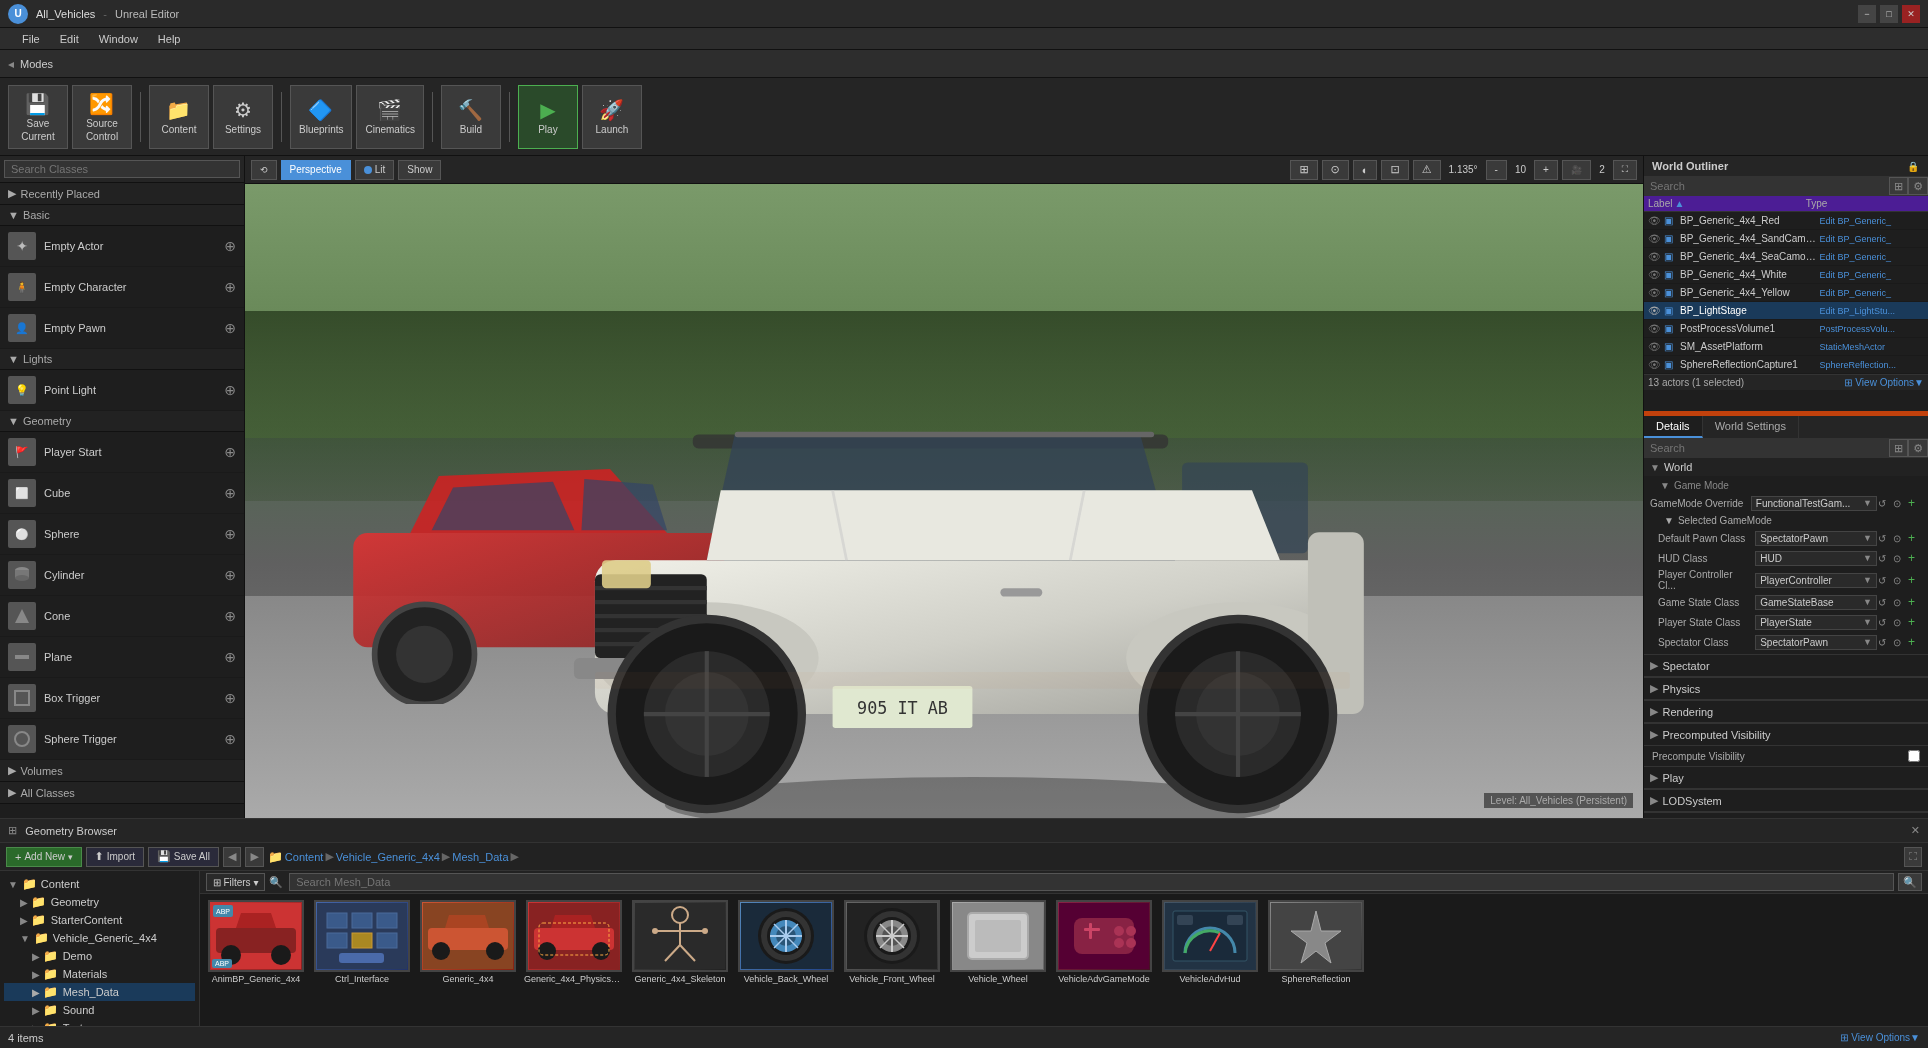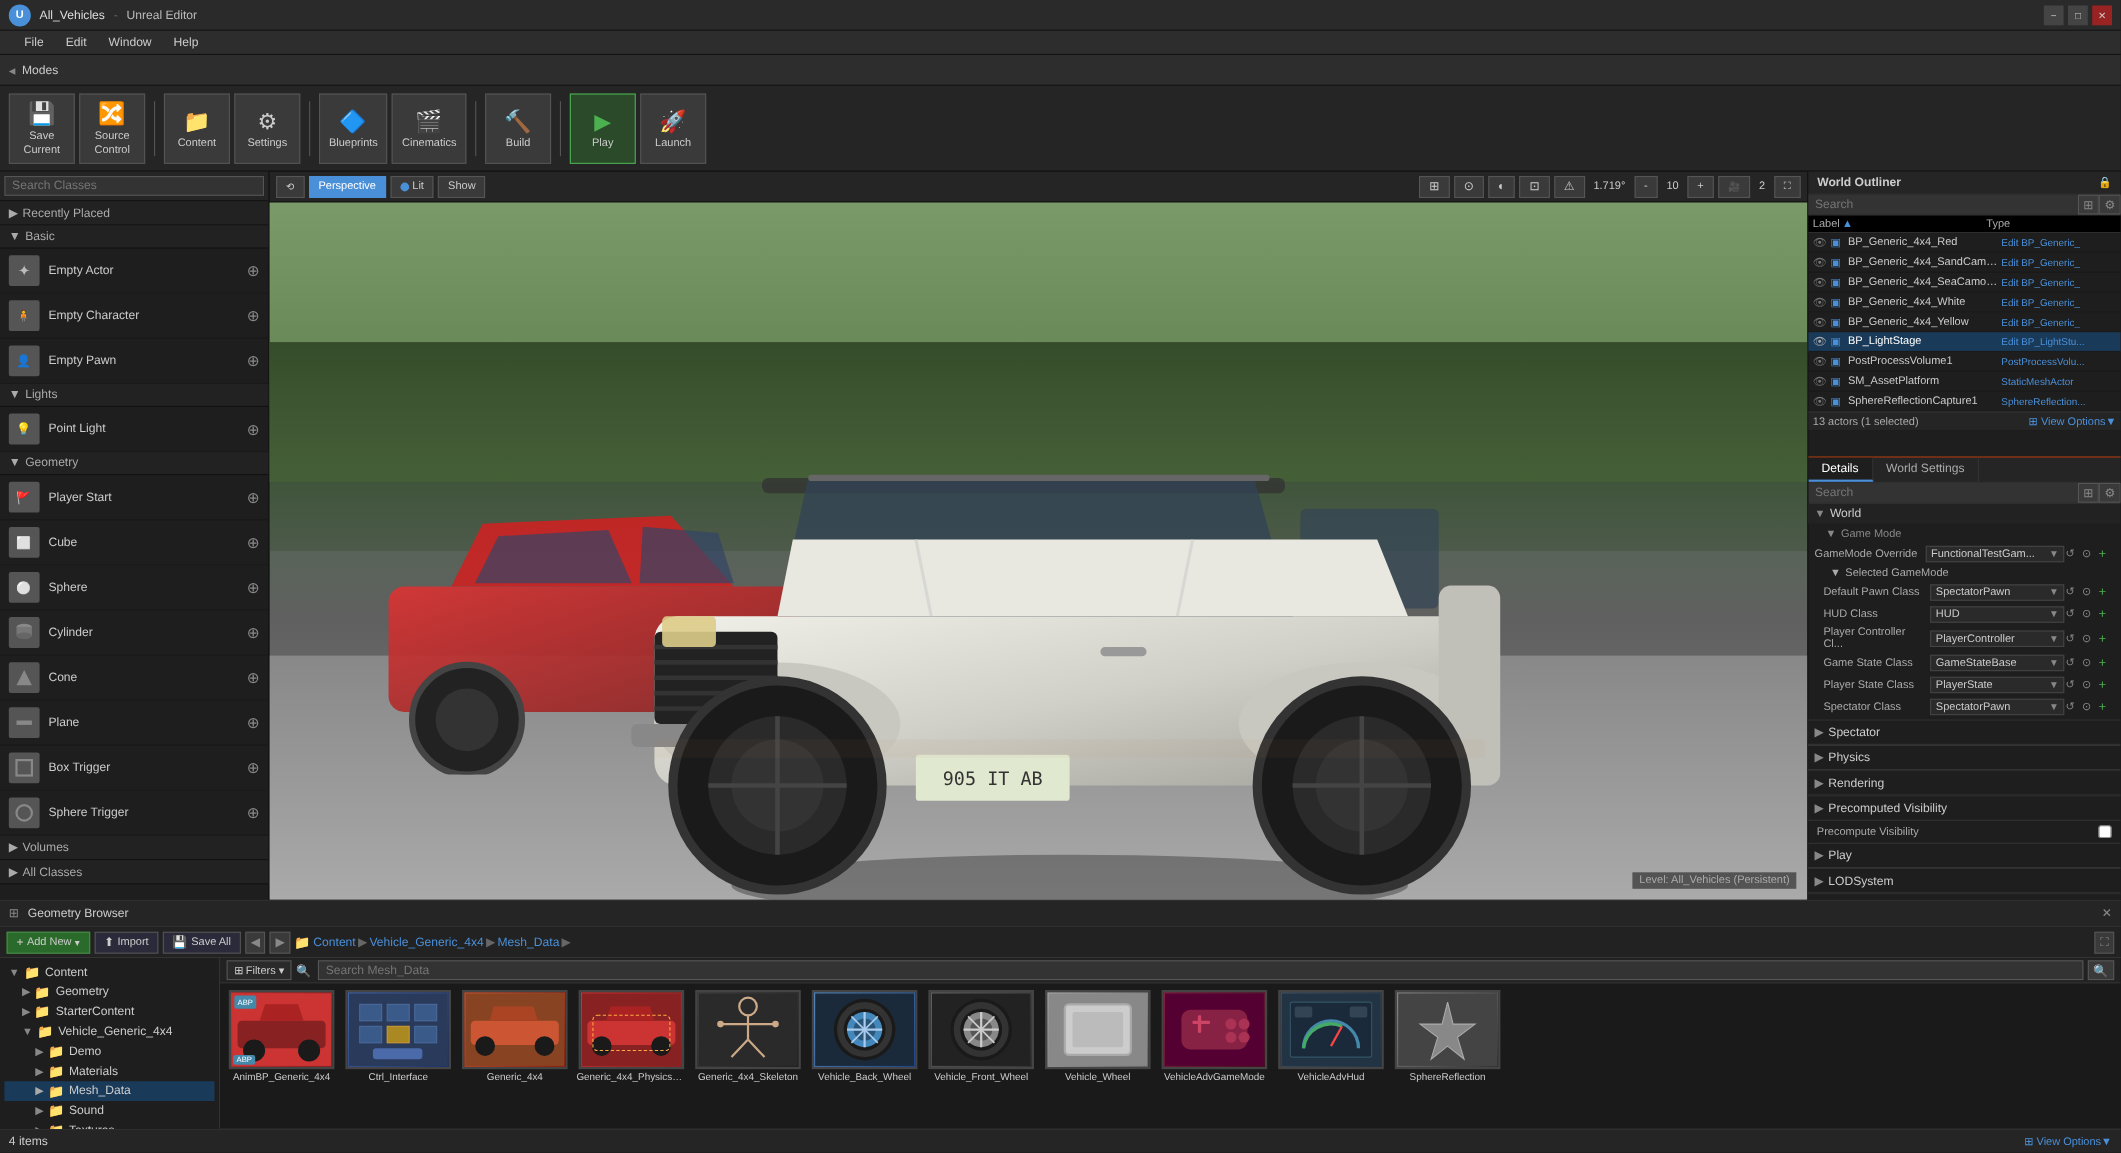--- a/index.html
+++ b/index.html
@@ -43,25 +43,25 @@
     #viewport-area { flex: 1; display: flex; flex-direction: column; background: #000; position: relative; }
     #viewport-toolbar { background: #252525; height: 28px; display: flex; align-items: center; padding: 0 6px; gap: 4px; border-bottom: 1px solid #111; }
     .vp-btn { background: #3a3a3a; border: 1px solid #555; color: #ccc; padding: 2px 8px; cursor: pointer; font-size: 10px; height: 20px; display: flex; align-items: center; }
     .vp-btn.active { background: #4a90d9; border-color: #4a90d9; color: #fff; }
     #viewport { flex: 1; position: relative; background: #2a2a2a; overflow: hidden; }
     #viewport-canvas { width: 100%; height: 100%; background: linear-gradient(180deg, #5a7a5a 0%, #4a6a4a 30%, #606060 60%, #808080 100%); position: relative; }
     .vp-overlay { position: absolute; bottom: 10px; right: 10px; color: #aaa; font-size: 10px; background: rgba(0,0,0,0.5); padding: 2px 6px; }
 
     
     #right-panel { width: 285px; background: #1e1e1e; border-left: 1px solid #111; display: flex; flex-direction: column; flex-shrink: 0; }
-    #world-outliner { flex: 0 0 260px; border-bottom: 1px solid #c2410c; display: flex; flex-direction: column; }
+    #world-outliner { flex: 0 0 260px; border-bottom: 5px solid #c2410c; display: flex; flex-direction: column; }
     #world-outliner .panel-title { background: #252525; padding: 4px 8px; color: #ccc; font-size: 11px; font-weight: bold; border-bottom: 1px solid #333; display: flex; align-items: center; justify-content: space-between; }
     #world-outliner .search-row { display: flex; background: #252525; border-bottom: 1px solid #333; }
     #world-outliner .search-row input { flex: 1; background: #333; border: none; border-right: 1px solid #555; color: #ccc; padding: 3px 6px; font-size: 11px; }
-    #world-outliner .col-headers { display: flex; background: #000000; border-bottom: 1px solid #333; padding: 2px 4px; justify-content: flex-end; }
+    #world-outliner .col-headers { display: flex; background: #4c1d95; border-bottom: 1px solid #333; padding: 2px 4px; justify-content: flex-end; }
     #world-outliner .col-label { flex: 2; color: #aaa; font-size: 10px; display: flex; align-items: center; gap: 2px; cursor: pointer; }
     #world-outliner .col-type { flex: 1.5; color: #aaa; font-size: 10px; }
     .outliner-row { display: flex; align-items: center; padding: 1px 4px; min-height: 18px; cursor: pointer; border-bottom: 1px solid #1a1a1a; }
     .outliner-row.selected { background: #1a3a5a; }
     .outliner-row .vis-icon { width: 14px; color: #777; font-size: 10px; margin-right: 2px; flex-shrink: 0; }
     .outliner-row .row-icon { width: 14px; color: #4a90d9; font-size: 10px; margin-right: 2px; flex-shrink: 0; }
     .outliner-row .row-name { flex: 2; color: #ccc; font-size: 10px; overflow: hidden; text-overflow: ellipsis; white-space: nowrap; }
     .outliner-row .row-edit { flex: 1.5; color: #4a90d9; font-size: 9px; overflow: hidden; text-overflow: ellipsis; white-space: nowrap; cursor: pointer; }
     .outliner-row.selected .row-name { color: #fff; }
     .outliner-footer { padding: 2px 4px; background: #252525; color: #aaa; font-size: 10px; display: flex; align-items: center; justify-content: space-between; border-top: 1px solid #333; }
@@ -337,21 +337,21 @@
         <span>Lit</span>
       </button>
       <button class="vp-btn">Show</button>
       <div style="flex:1;"></div>
 
       <button class="vp-btn" style="font-size:11px;">⊞</button>
       <button class="vp-btn" style="font-size:11px;">⊙</button>
       <button class="vp-btn" style="font-size:11px;">◐</button>
       <button class="vp-btn" style="font-size:11px;">⊡</button>
       <button class="vp-btn" style="font-size:11px;">⚠</button>
-      <span style="color:#ccc;font-size:10px;padding:0 4px;">1.719°</span>
+      <span style="color:#ccc;font-size:10px;padding:0 4px;">1.135°</span>
       <button class="vp-btn">-</button>
       <span style="color:#ccc;font-size:10px;padding:0 4px;">10</span>
       <button class="vp-btn">+</button>
       <button class="vp-btn" style="font-size:9px;">🎥</button>
       <span style="color:#ccc;font-size:10px;padding:0 4px;">2</span>
       <button class="vp-btn" style="font-size:9px;">⛶</button>
     </div>
 
     <div id="viewport">
       <div id="viewport-canvas">

